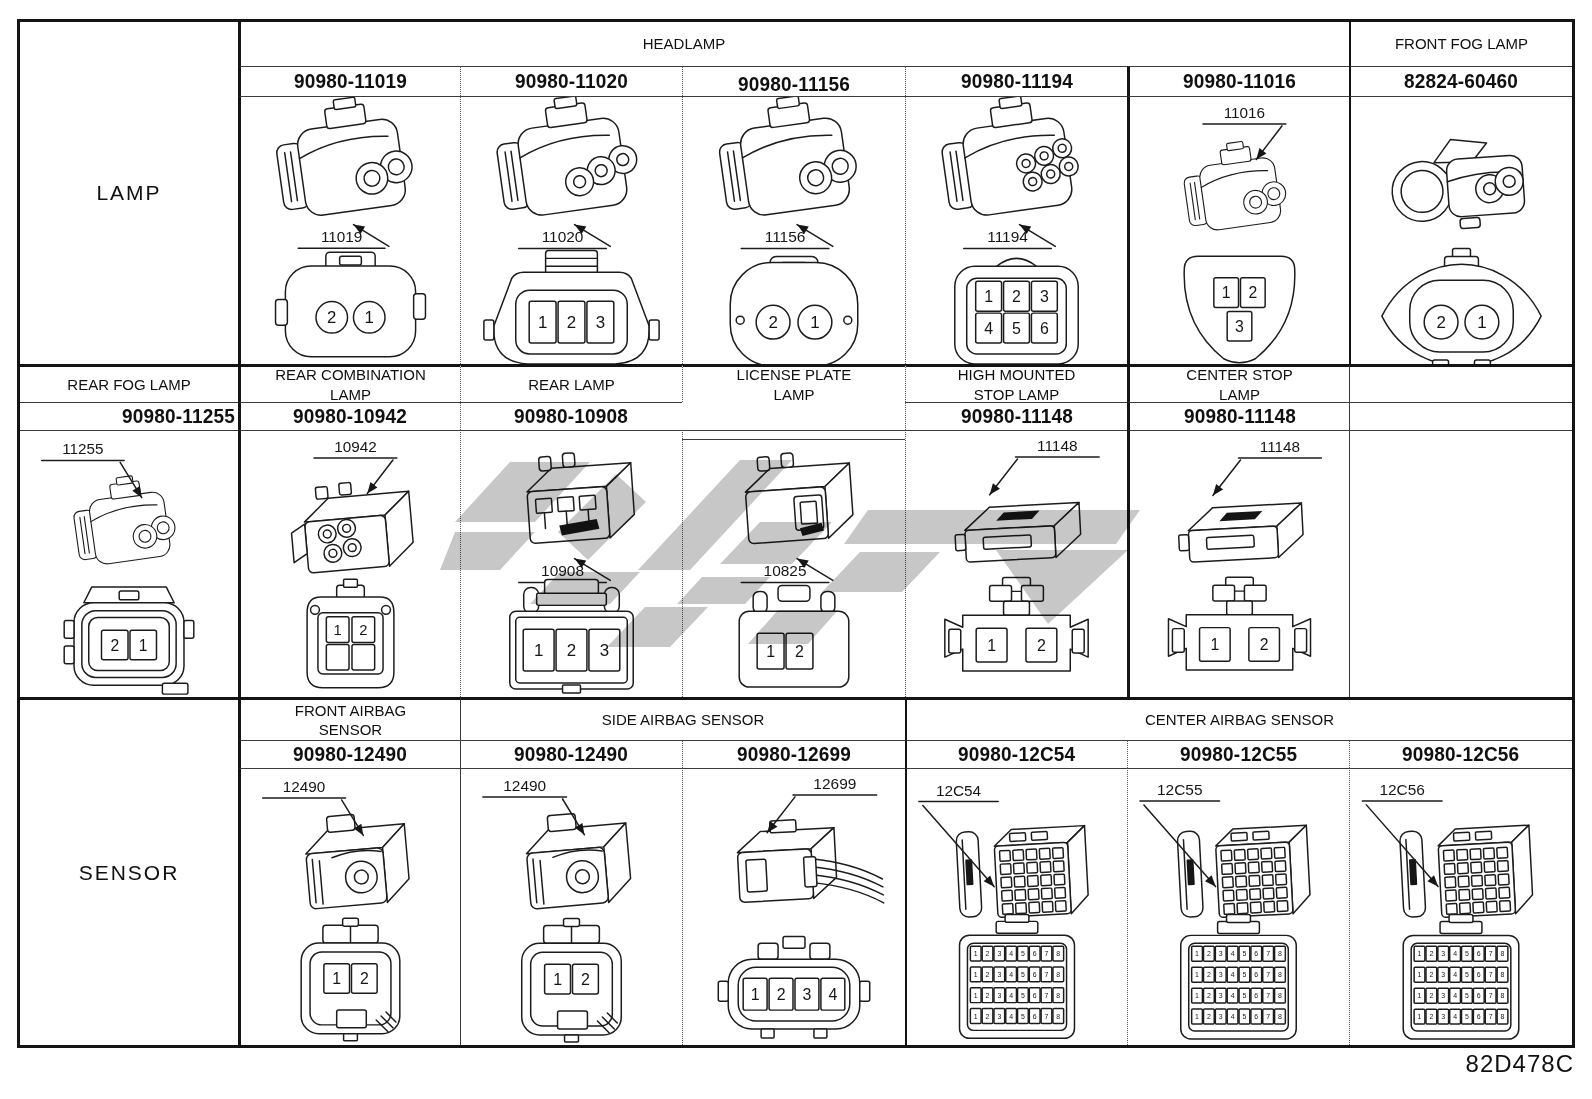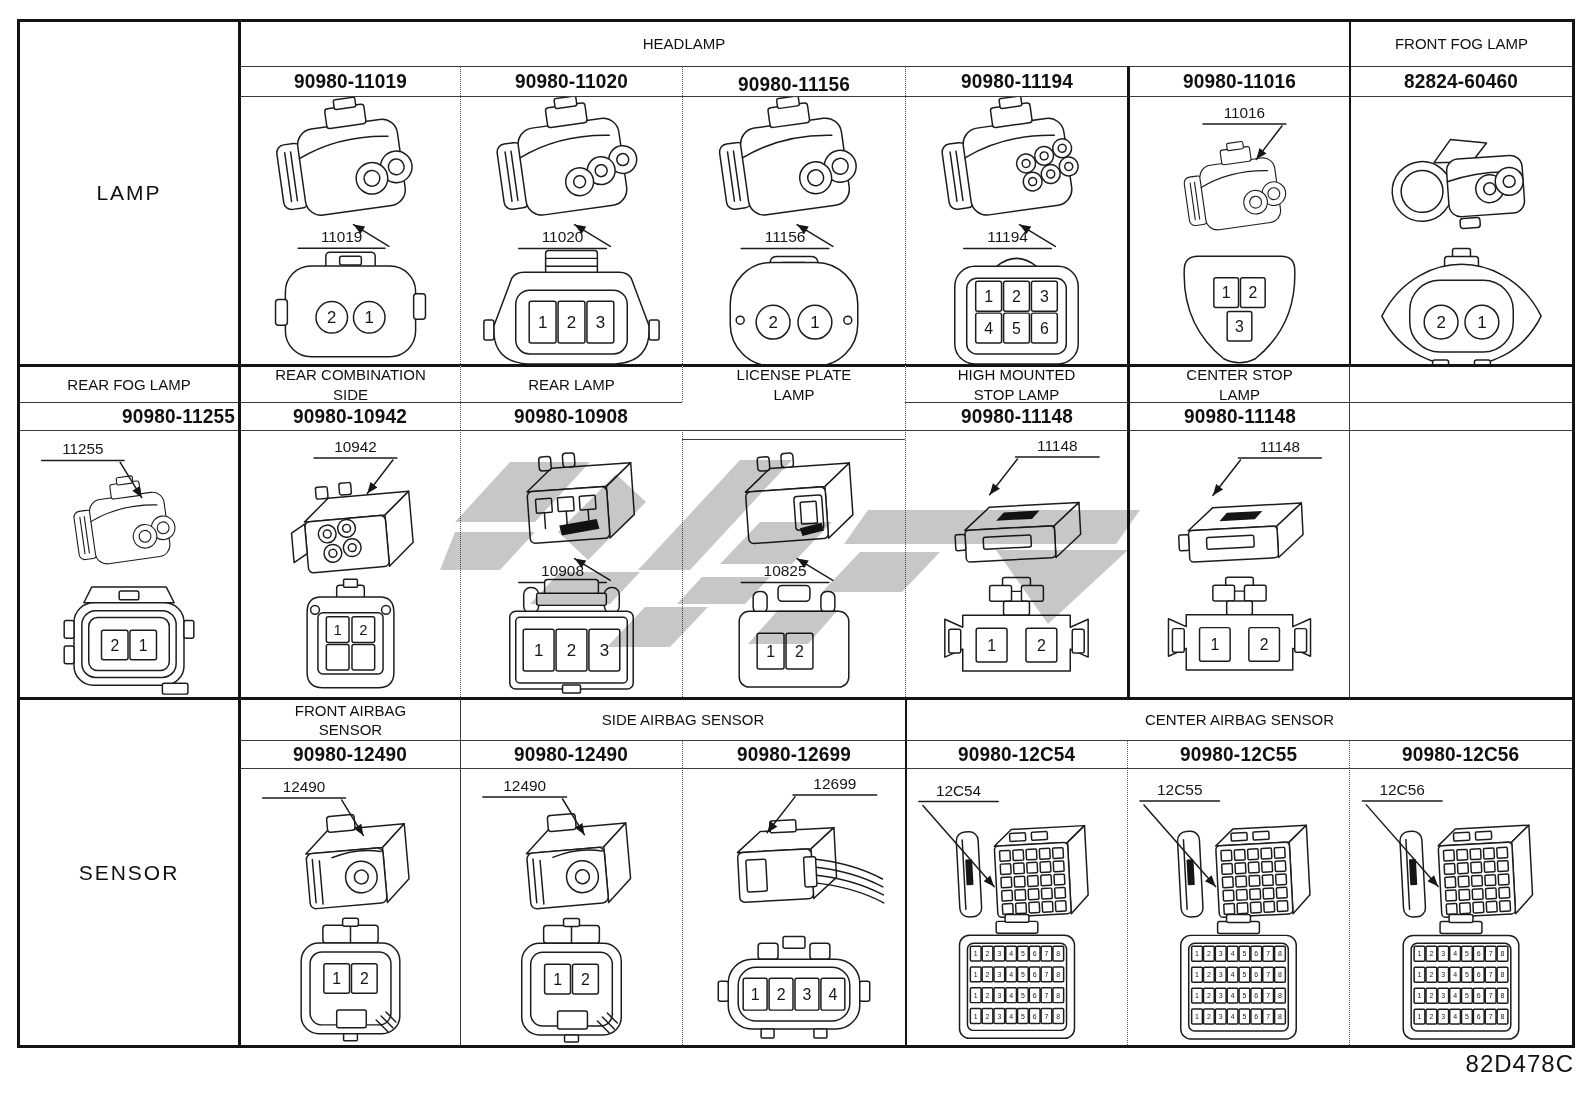--- a/index.html
+++ b/index.html
@@ -314,21 +314,21 @@
             <rect x="56" y="-22" width="10" height="18" rx="2" class="s"></rect>
             <rect x="34" y="42" width="26" height="11" rx="2" class="s"></rect>
             <rect x="-28" y="-12" width="27" height="30" rx="2" class="s"></rect>
             <text x="-14.5" y="8.76" text-anchor="middle" font-size="16" class="t">2</text>
             <rect x="1" y="-12" width="27" height="30" rx="2" class="s"></rect>
             <text x="14.5" y="8.76" text-anchor="middle" font-size="16" class="t">1</text>
           </g>
         </svg>
       </div>
       <div class="cell hdr2 thT thL" style="grid-area: 4 / 2 / span 1 / span 1;">
-        <span>REAR COMBINATION SIDE</span>
+        <span>REAR COMBINATION LAMP</span>
       </div>
       <div class="cell pn tT thL" style="grid-area: 5 / 2 / span 1 / span 1;">
         <span>90980-10942</span>
       </div>
       <div class="cell draw tT thL" style="grid-area: 6 / 2 / span 1 / span 1;">
         <svg viewBox="0 0 222 267" preserveAspectRatio="xMidYMid meet">
           <g transform="translate(111,97) rotate(-5)">
             <polygon points="-46,-10 -20,-32 62,-32 36,-10" class="s"></polygon>
             <polygon points="36,-10 62,-32 62,20 36,42" class="s"></polygon>
             <rect x="-46" y="-10" width="82" height="52" rx="5" class="s"></rect>

